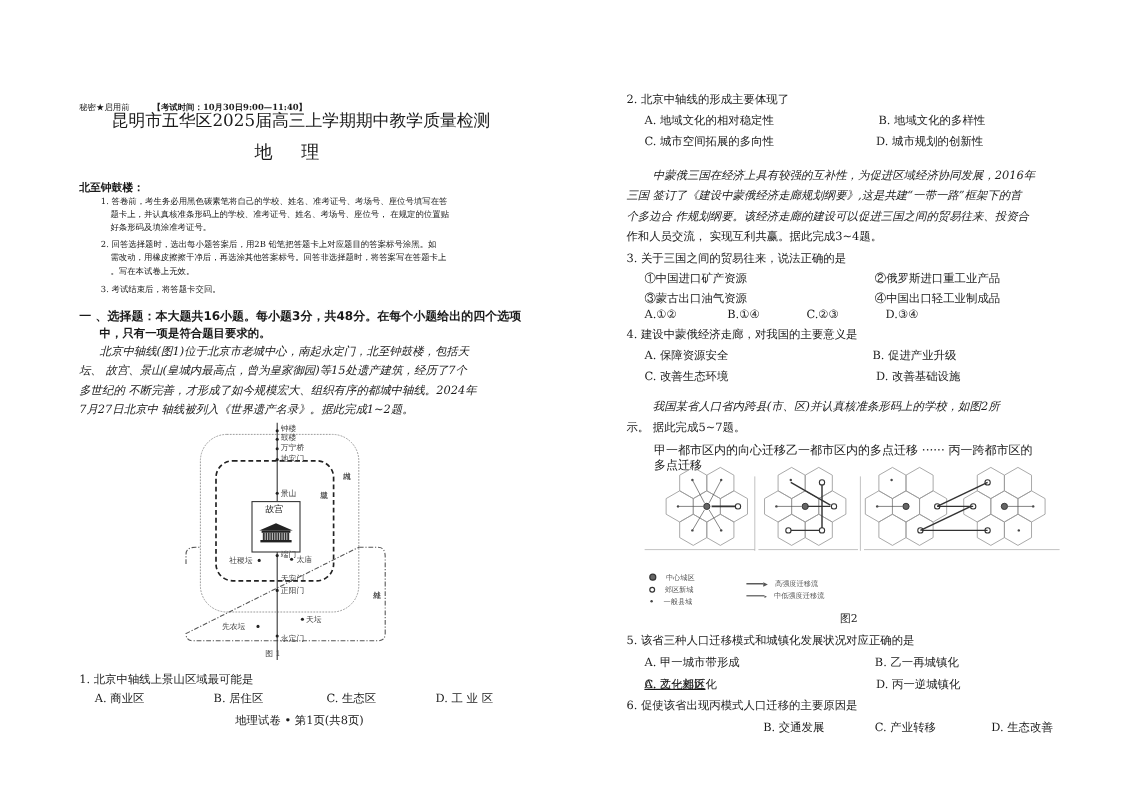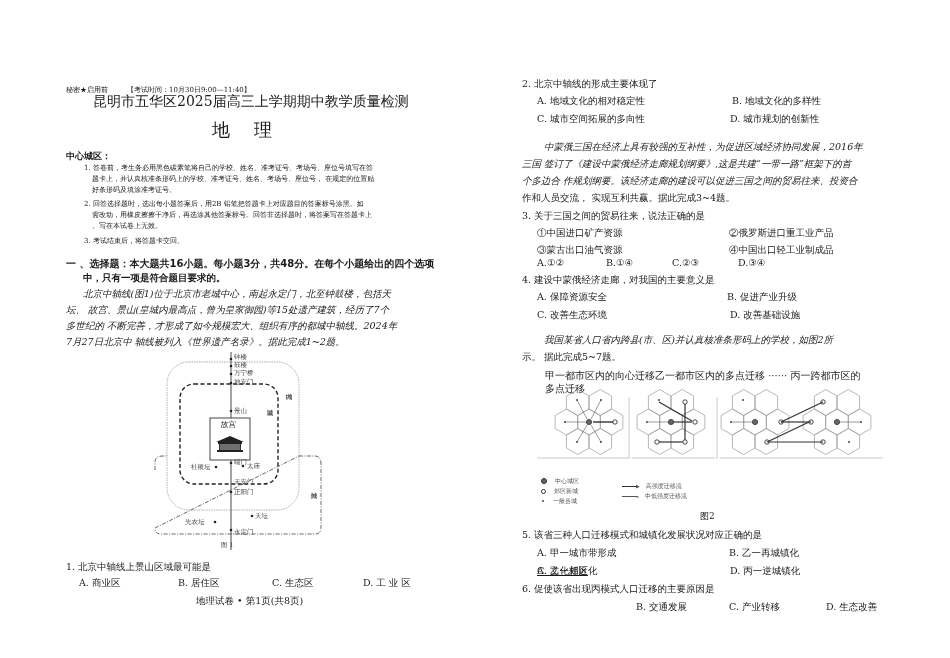--- a/index.html
+++ b/index.html
@@ -3,35 +3,35 @@
 <meta charset="utf-8">
 <style>
   html,body{margin:0;padding:0;background:#ffffff;}
   body{width:950px;height:658px;position:relative;overflow:hidden;font-family:"DejaVu Serif","Liberation Serif",serif;color:#1a1a1a;}
   .abs{position:absolute;}
   .t{font-size:9.5px;line-height:14px;white-space:nowrap;}
   .sm{font-size:7px;line-height:10px;white-space:nowrap;}
   .opt{font-size:9.5px;line-height:14px;white-space:nowrap;position:absolute;text-align:center;}
   .b{font-weight:bold;font-family:"DejaVu Sans","Liberation Sans",sans-serif;}
   .title{font-size:14px;line-height:18px;white-space:nowrap;}
-  .subject{font-size:18px;letter-spacing:24px;white-space:nowrap;}
+  .subject{font-size:15px;letter-spacing:24px;white-space:nowrap;}
   .fig-label{font-size:6.5px;color:#444;white-space:nowrap;position:absolute;}
 </style>
 </head>
 <body>
 
 <div class="abs" style="left:66px;top:77px;">
   <span class="sm">秘密★启用前</span>
-  <span class="sm" style="margin-left:14px;font-weight:normal;">【考试时间：10月30日9:00—11:40】</span>
+  <span class="sm" style="margin-left:14px;font-weight:bold;">【考试时间：10月30日9:00—11:40】</span>
 </div>
 
 <div class="abs title" style="left:93px;top:92px;">昆明市五华区2025届高三上学期期中教学质量检测</div>
 <div class="abs subject" style="left:212px;top:118px;">地理</div>
 
-<div class="abs b" style="left:66px;top:150px;font-size:9px;">中心城区：</div>
+<div class="abs b" style="left:66px;top:150px;font-size:9px;">北至钟鼓楼：</div>
 
 <div>
   <div class="abs sm" style="left:84px;top:163px;">1. 答卷前，考生务必用黑色碳素笔将自己的学校、姓名、准考证号、考场号、座位号填写在答</div>
   <div class="abs sm" style="left:92px;top:174px;">题卡上，并认真核准条形码上的学校、准考证号、姓名、考场号、座位号，  在规定的位置贴</div>
   <div class="abs sm" style="left:92px;top:185px;">好条形码及填涂准考证号。</div>
   <div class="abs sm" style="left:84px;top:199px;">2. 回答选择题时，选出每小题答案后，用2B 铅笔把答题卡上对应题目的答案标号涂黑。如</div>
   <div class="abs sm" style="left:92px;top:210px;">需改动，用橡皮擦擦干净后，再选涂其他答案标号。回答非选择题时，将答案写在答题卡上</div>
   <div class="abs sm" style="left:92px;top:221px;">。写在本试卷上无效。</div>
   <div class="abs sm" style="left:84px;top:236px;">3. 考试结束后，将答题卡交回。</div>
 </div>

